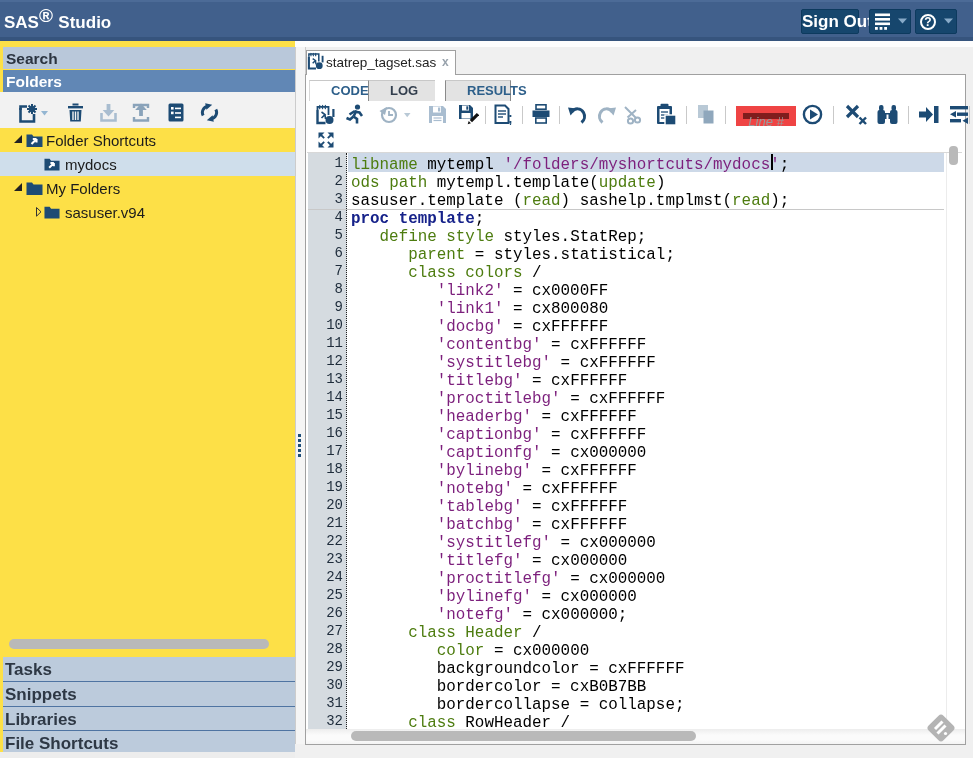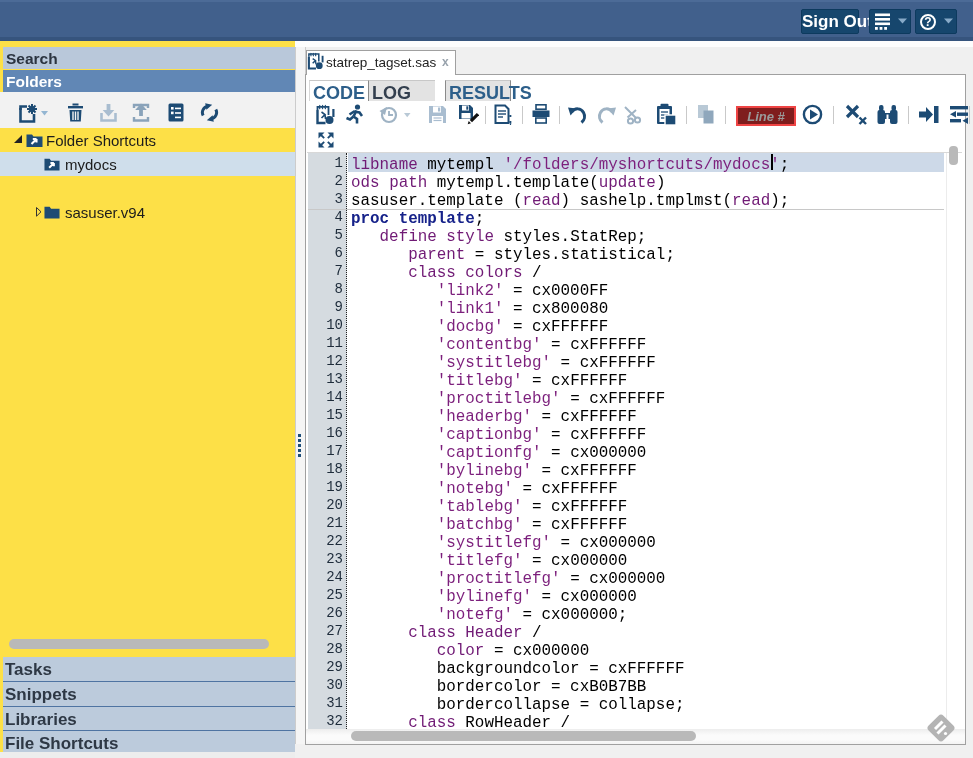--- a/index.html
+++ b/index.html
@@ -41,52 +41,53 @@
   background:#f5f5f5; border-left:1px solid #cccccc; border-right:1px solid #cccccc; }
 .sdot { position:absolute; left:2px; width:3px; height:3px; background:#1d4e79; }
 
 
 #rpanel { position:absolute; left:305px; top:74px; width:661px; height:671px;
   background:#fff; border:1px solid #a0a0a0; }
 #doctab { position:absolute; left:306px; top:50px; width:150px; height:25px;
   background:#fff; border:1px solid #a0a0a0; border-bottom:none; z-index:5; }
 #doctab .ttext { position:absolute; left:19px; top:4px; font-size:13.5px; color:#222; }
 #doctab .tx { position:absolute; left:135px; top:4px; font-size:12px; font-weight:bold; color:#98a2ac; }
-.ctab { position:absolute; top:80px; height:21px; font-weight:bold; font-size:18px;
-  padding:2px 0 0 3px; border-top:1px solid #c8c8c8; }
+.ctab { position:absolute; top:80px; height:21px; font-weight:bold; font-size:13px;
+  padding:2px 0 0 21px; border-top:1px solid #c8c8c8; }
 #tab-code { left:309px; width:67px; background:#fff; color:#2d5f8a; border-left:1px solid #d8d8d8; }
 #tab-log { left:368px; width:67px; background:#e3e3e3; color:#333f4e; border-left:1px solid #8a8a8a; }
 #tab-results { left:445px; width:66px; background:#e3e3e3; color:#2d5f8a;
   border-left:1px solid #8a8a8a; border-right:1px solid #8a8a8a; }
 #gutter { position:absolute; left:308px; top:153px; width:39px; height:576px;
   background:#d5dbe0; border-right:1px dotted #222; }
 #gutter pre { font-family:"Liberation Mono", monospace; font-size:14px; line-height:18px;
   color:#1d2b3a; text-align:right; padding:0.5px 3px 0 0; }
 #hl1 { position:absolute; left:348px; top:152.5px; width:596px; height:19px; background:#cdd9e8; }
 #codediv { position:absolute; left:308px; top:209px; width:636px; height:1px; background:#c8c8c8; }
 #code { position:absolute; left:351px; top:155.5px; }
 #code pre { font-family:"Liberation Mono", monospace; font-size:15.88px; line-height:18px; color:#000; }
-#code .k { color:#701a75; }
+#code .k { color:#4d7c0f; }
 #code .s { color:#7c1f7c; }
 #code .p { color:#16228a; font-weight:bold; }
 #caret { position:absolute; left:771px; top:154px; width:2px; height:16px; background:#000; }
 #vscroll { position:absolute; left:949px; top:146px; width:9px; height:19px; background:#b9b9b9; border-radius:4px; }
 #hscroll { position:absolute; left:351px; top:731px; width:345px; height:10px; background:#b9b9b9; border-radius:5px; }
 .sep { position:absolute; top:106px; width:1px; height:18px; background:#c9c9c9; }
 #linenum { position:absolute; left:736px; top:106px; width:60px; height:20px;
-  border:2px solid #ef4444; background:#7f1d1d; font-style:italic; font-size:13px;
-  color:#9a9a9a; text-align:center; line-height:18px;font-weight:bold; }
+  border:7px solid #ef4444; background:#7f1d1d; font-style:italic; font-size:13px;
+  color:#9a9a9a; text-align:center; line-height:18px; }
 svg.abs { position:absolute; }
 </style>
 </head>
 <body>
 <div id="whiteband"></div>
 <div id="topbar">
   <div class="shade"></div>
     <div class="hi"></div>
+  <div id="logo">SAS<sup>®</sup> Studio</div>
   <div class="topbtn" id="signout">Sign Out</div>
   <div class="topbtn" id="menubtn"><svg style="margin:3px 0 0 4px" width="34" height="18" viewBox="0 0 34 18">
     <rect x="1" y="0.5" width="15" height="2.6" fill="#fff"></rect>
     <rect x="1" y="5" width="15" height="2.6" fill="#fff"></rect>
     <rect x="1" y="9.5" width="15" height="2.6" fill="#fff"></rect>
     <rect x="1" y="14" width="2.8" height="2.8" fill="#fff"></rect>
     <rect x="5.6" y="14" width="2.8" height="2.8" fill="#fff"></rect>
     <rect x="10.2" y="14" width="2.8" height="2.8" fill="#fff"></rect>
     <polygon points="24,5.5 33,5.5 28.5,10.5" fill="#87aac8"></polygon>
   </svg></div>
@@ -166,20 +167,29 @@
       <path d="M5.5 12 L10.5 7 M10.5 7 L6.8 7 M10.5 7 L10.5 10.5" stroke="#fff" stroke-width="2.1" fill="none"></path>
     </svg>
     <span class="lbl" style="left:46px">Folder Shortcuts</span>
     </div>
   <div class="trow" id="row-md">
     <svg class="abs" style="left:44px;top:4px" width="16" height="16" viewBox="0 0 17 16">
       <path d="M0.5 2.5 L6 2.5 L7.5 4.5 L16.5 4.5 L16.5 15 L0.5 15 Z" fill="#1d4b74"></path>
       <path d="M5.5 12 L10.5 7 M10.5 7 L6.8 7 M10.5 7 L10.5 10.5" stroke="#fff" stroke-width="2.1" fill="none"></path>
     </svg>
     <span class="lbl" style="left:65px">mydocs</span>
+    </div>
+  <div class="trow" id="row-mf">
+    <svg class="abs" style="left:14px;top:7px" width="8" height="8">
+        <polygon points="8,0 8,8 0,8" fill="#222"></polygon>
+      </svg>
+    <svg class="abs" style="left:26px;top:4px" width="17" height="16" viewBox="0 0 17 16">
+      <path d="M0.5 2.5 L6 2.5 L7.5 4.5 L16.5 4.5 L16.5 15 L0.5 15 Z" fill="#1d4b74"></path>
+    </svg>
+    <span class="lbl" style="left:46px">My Folders</span>
     </div>
   <div class="trow" id="row-su">
     <svg class="abs" style="left:36px;top:7px" width="6" height="10">
         <polygon points="0.5,0.5 5,4.8 0.5,9.2" fill="none" stroke="#333" stroke-width="1"></polygon>
       </svg>
     <svg class="abs" style="left:44px;top:4px" width="16" height="16" viewBox="0 0 17 16">
       <path d="M0.5 2.5 L6 2.5 L7.5 4.5 L16.5 4.5 L16.5 15 L0.5 15 Z" fill="#1d4b74"></path>
     </svg>
     <span class="lbl" style="left:65px">sasuser.v94</span>
     </div>

